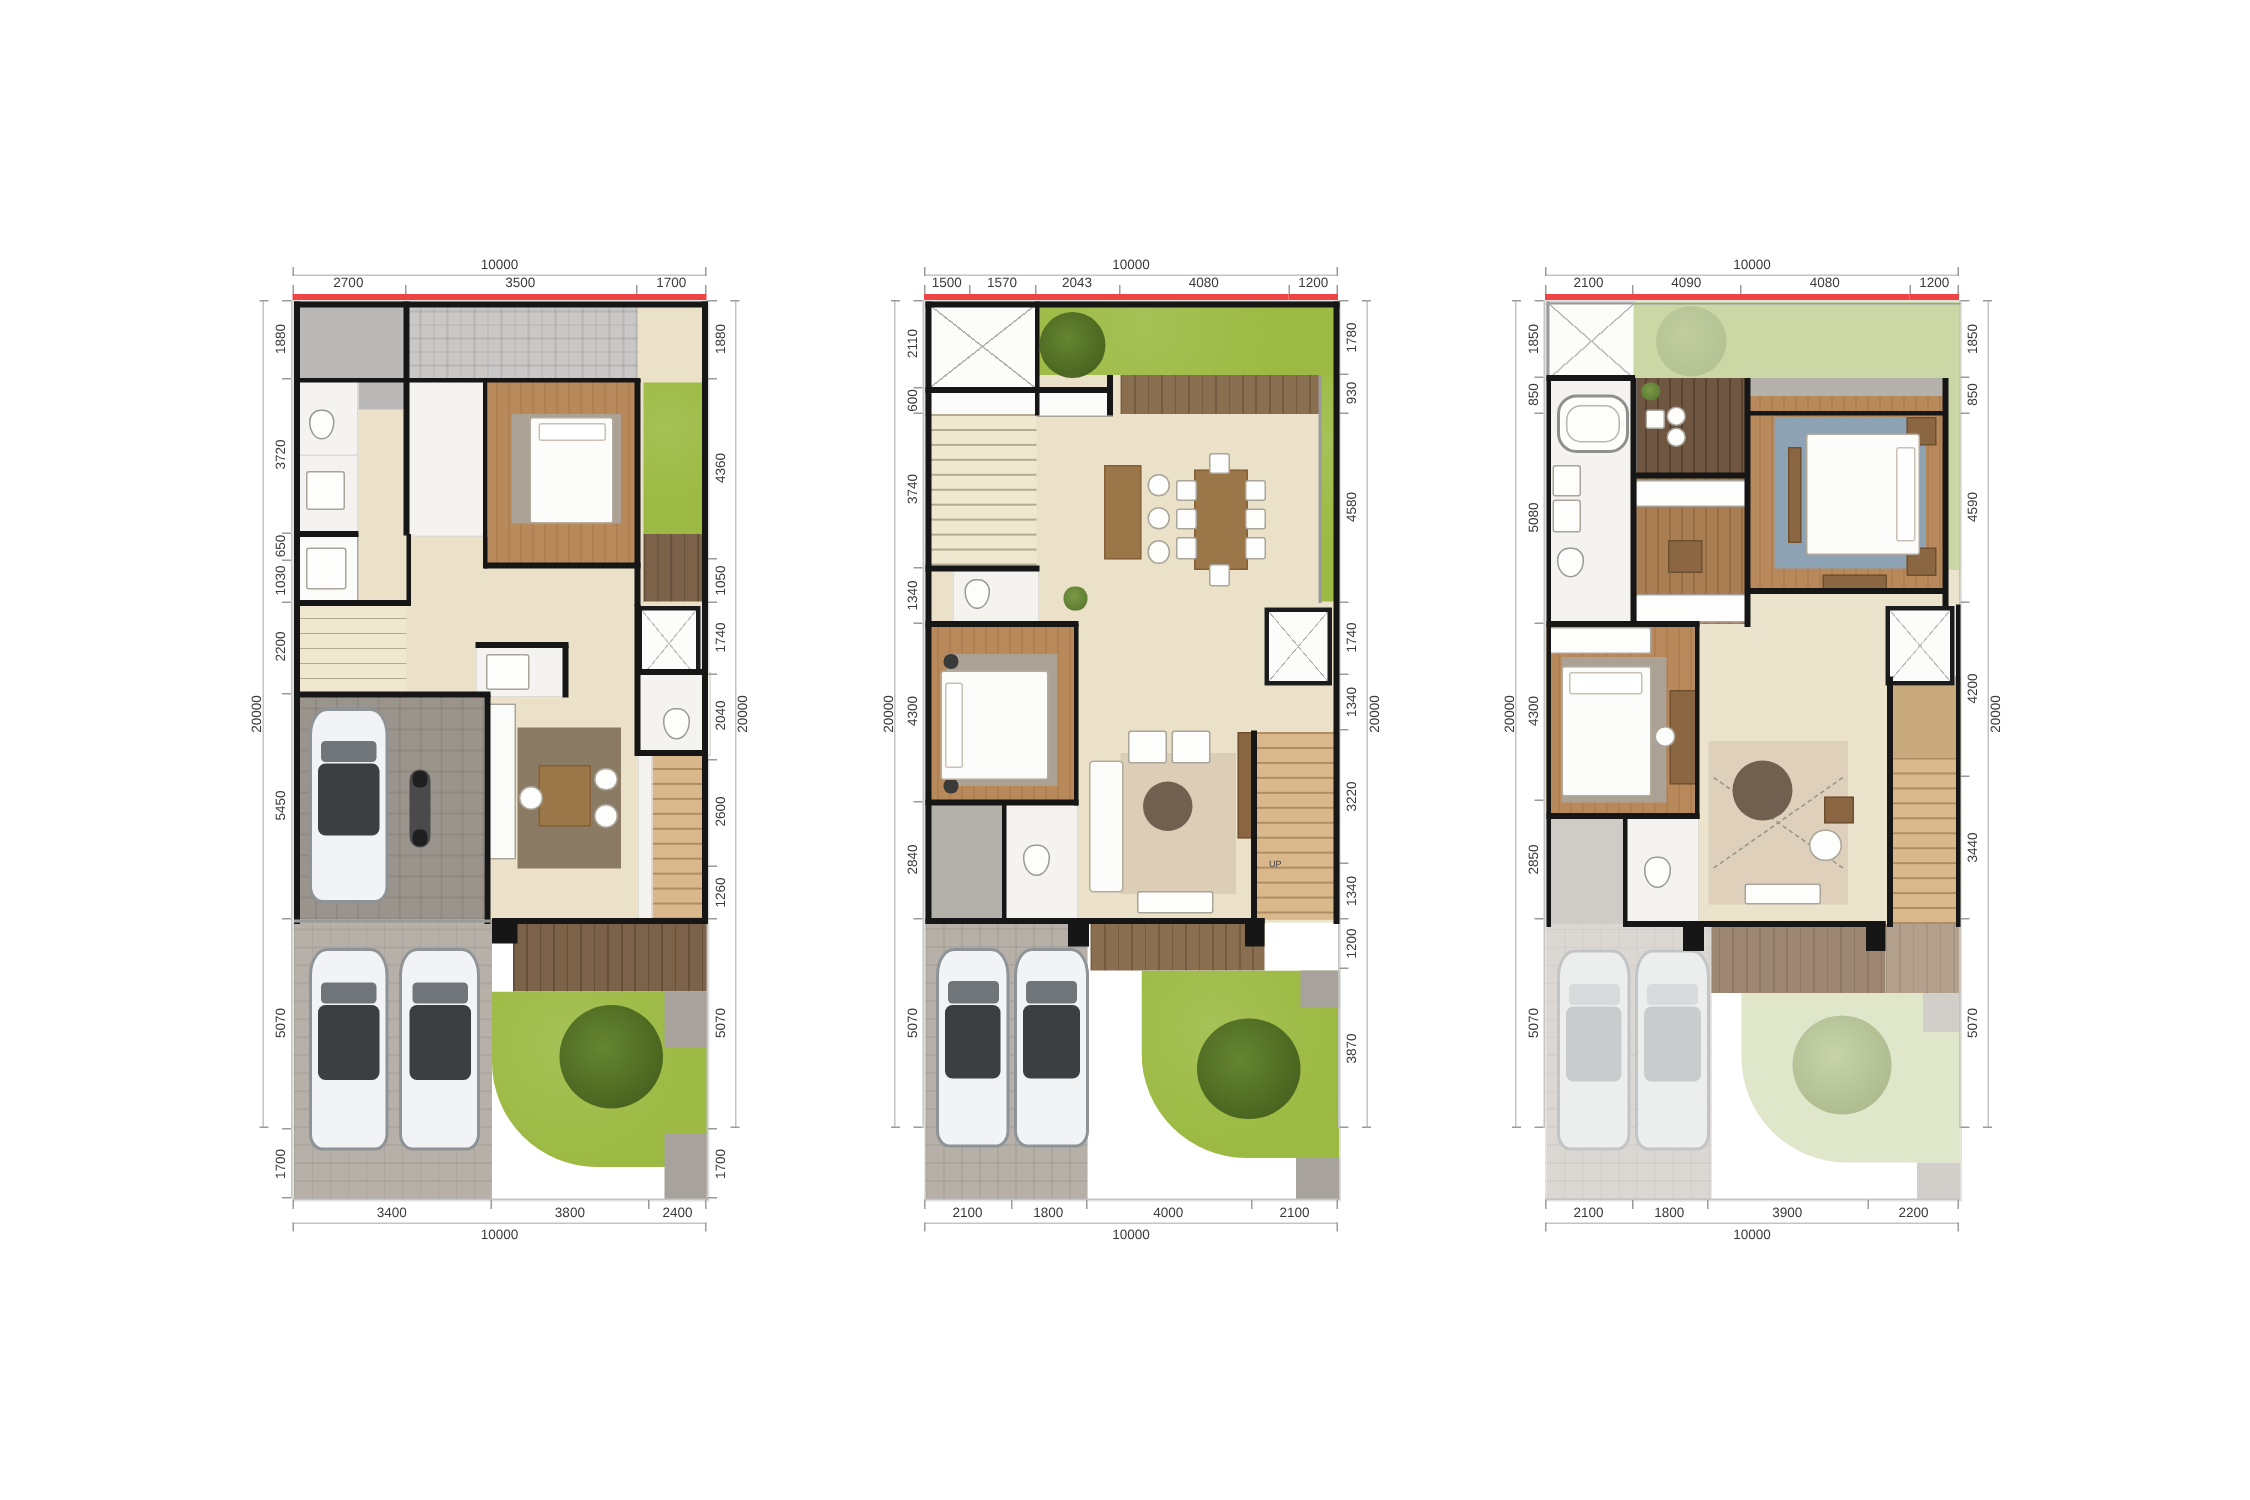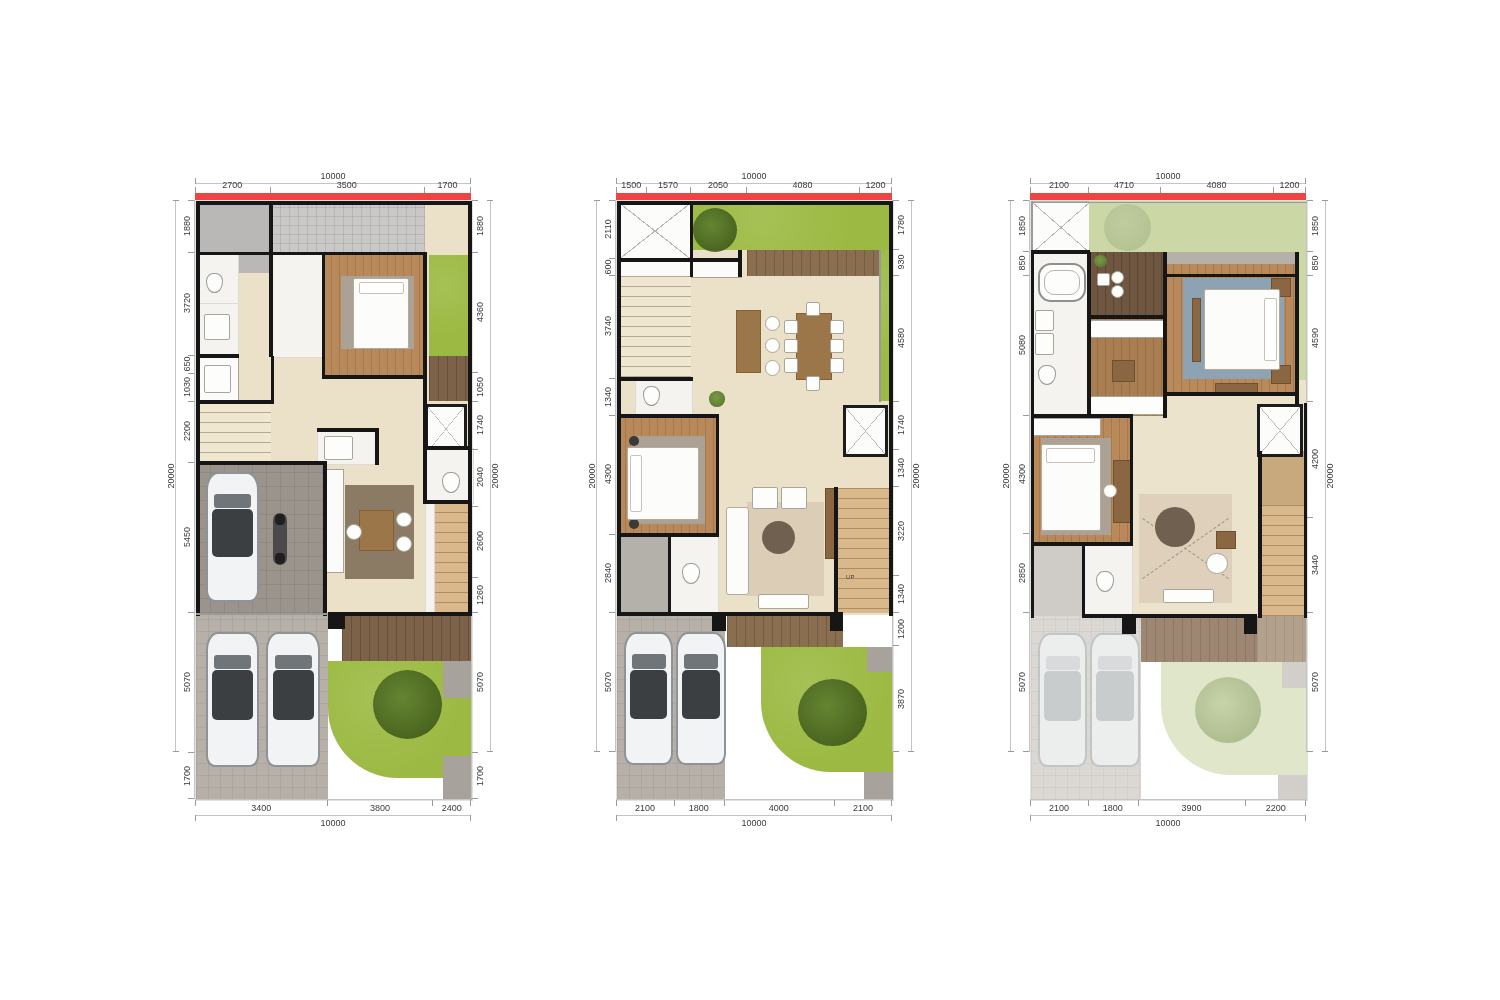--- a/index.html
+++ b/index.html
@@ -78,21 +78,21 @@
   .moto::before{top:2%;} .moto::after{bottom:2%;}
   .tree{border-radius:50%;background:radial-gradient(circle at 42% 40%,#60802f,#46621e 62%,#394f18);opacity:.92;z-index:3;}
   .tree.pale{background:radial-gradient(circle at 42% 40%,#c3cfa3,#aab98a 62%,#9cab7e);opacity:.85;}
   .tree.pale2{background:radial-gradient(circle at 42% 40%,#b5c295,#a1b184 62%,#97a87a);opacity:.5;}
   .diag{position:absolute;left:-6%;right:-6%;top:50%;border-top:1px dashed #979588;}
   .d1{transform:rotate(35deg);} .d2{transform:rotate(-35deg);}
   .uplabel{font-size:6px;color:#3d3d3d;z-index:7;}
   
   .hchain{position:absolute;display:flex;}
   .hchain .seg{position:relative;flex-shrink:0;flex-basis:0;}
-  .hchain.top .seg{border-bottom:7px solid #ef4444;}
+  .hchain.top .seg{border-bottom:4px solid #ef4444;}
   .hchain.bottom .seg{border-top:1px solid #c4c4c4;}
   .hchain .seg::before{content:'';position:absolute;left:0;width:1px;height:6px;background:#9b9b9b;}
   .hchain.top .seg::before{bottom:0;} .hchain.bottom .seg::before{top:0;}
   .hchain .seg.endseg::after{content:'';position:absolute;right:0;width:1px;height:6px;background:#9b9b9b;}
   .hchain.top .seg.endseg::after{bottom:0;} .hchain.bottom .seg.endseg::after{top:0;}
   .hchain .seg span{position:absolute;left:50%;white-space:nowrap;font-size:9px;color:#3a3a3a;}
   .hchain.top .seg span{bottom:3px;transform:translateX(-50%);}
   .hchain.bottom .seg span{top:3px;transform:translateX(-50%);}
   .vchain{position:absolute;display:flex;flex-direction:column;}
   .vchain .seg{position:relative;flex-shrink:0;flex-basis:0;}
@@ -361,21 +361,21 @@
         <span style="left: 50%; transform: translateX(-50%); bottom: 3px;">10000</span>
       </div>
       <div class="hchain top" style="left: 32px; top: 16px; width: 276px; height: 16px;">
         <div class="seg" style="flex: 1100 0 0px;">
           <span>1500</span>
         </div>
         <div class="seg" style="flex: 1570 0 0px;">
           <span>1570</span>
         </div>
         <div class="seg" style="flex: 2050 0 0px;">
-          <span>2050</span>
+          <span>2043</span>
         </div>
         <div class="seg" style="flex: 4080 0 0px;">
           <span>4080</span>
         </div>
         <div class="seg endseg" style="flex: 1200 0 0px;">
           <span>1200</span>
         </div>
       </div>
       <div class="hchain bottom" style="left: 32px; top: 631px; width: 276px; height: 16px;">
         <div class="seg" style="flex: 2100 0 0px;">
@@ -549,21 +549,21 @@
         <div class="line" style="left: 0px; right: 0px; height: 1px; bottom: 0px;"></div>
         <div class="t" style="width: 1px; height: 6px; left: 0px; bottom: 0px;"></div>
         <div class="t" style="width: 1px; height: 6px; right: 0px; bottom: 0px;"></div>
         <span style="left: 50%; transform: translateX(-50%); bottom: 3px;">10000</span>
       </div>
       <div class="hchain top" style="left: 32px; top: 16px; width: 276px; height: 16px;">
         <div class="seg" style="flex: 2100 0 0px;">
           <span>2100</span>
         </div>
         <div class="seg" style="flex: 2620 0 0px;">
-          <span>4710</span>
+          <span>4090</span>
         </div>
         <div class="seg" style="flex: 4080 0 0px;">
           <span>4080</span>
         </div>
         <div class="seg endseg" style="flex: 1200 0 0px;">
           <span>1200</span>
         </div>
       </div>
       <div class="hchain bottom" style="left: 32px; top: 631px; width: 276px; height: 16px;">
         <div class="seg" style="flex: 2100 0 0px;">

